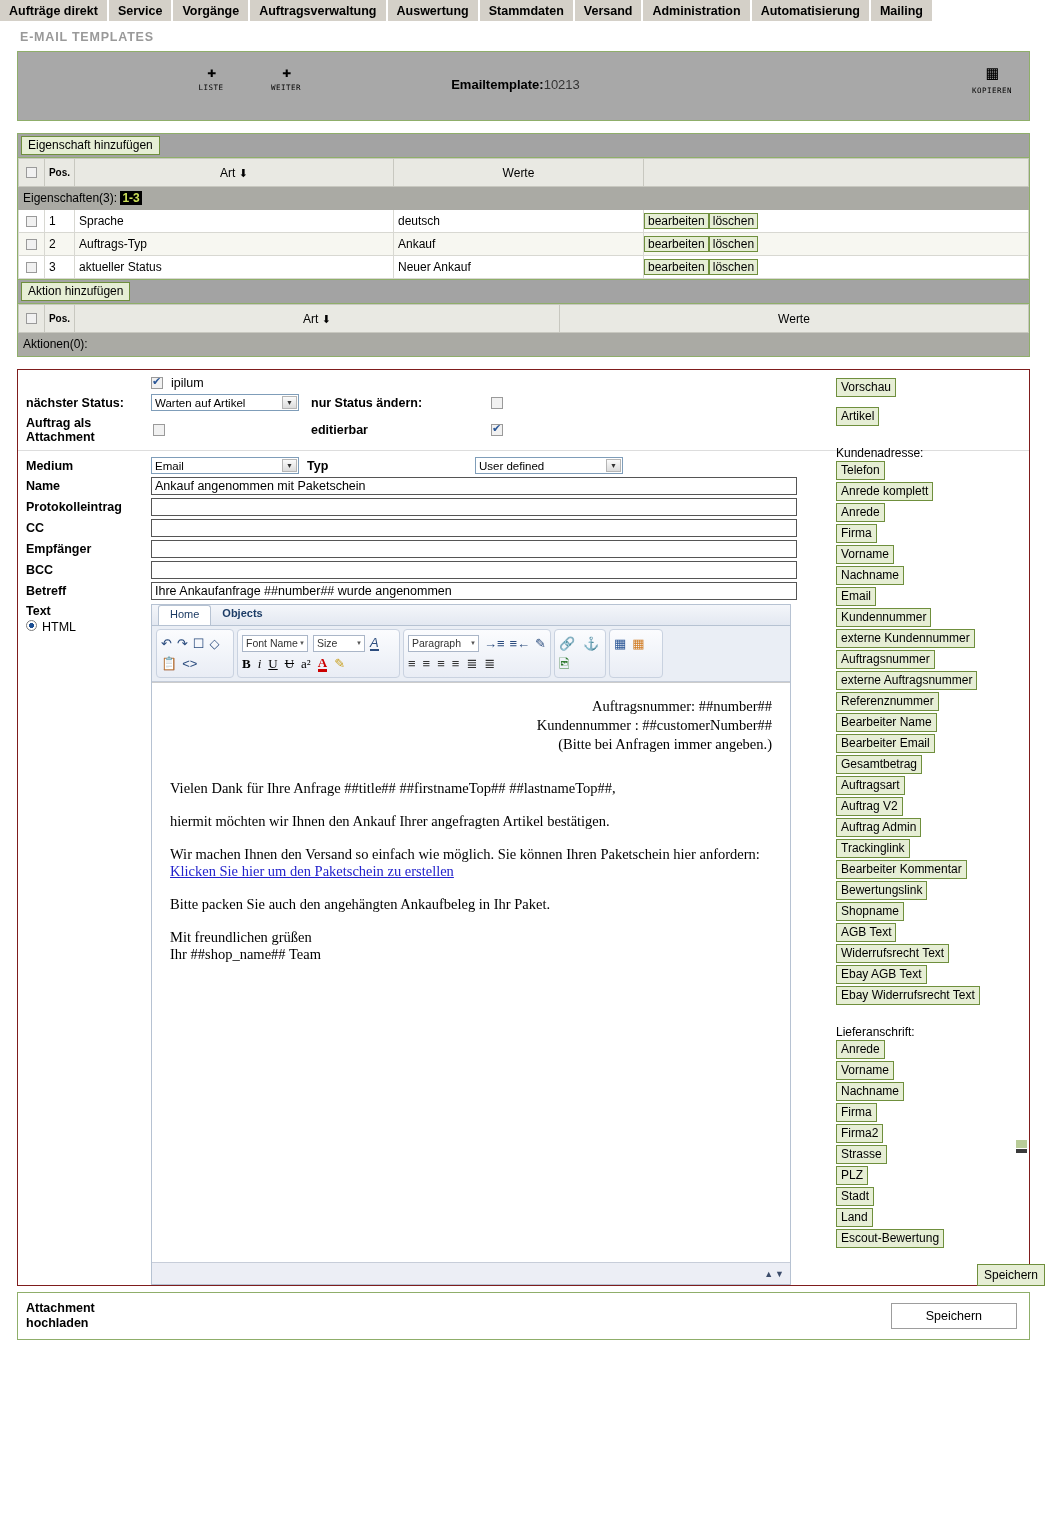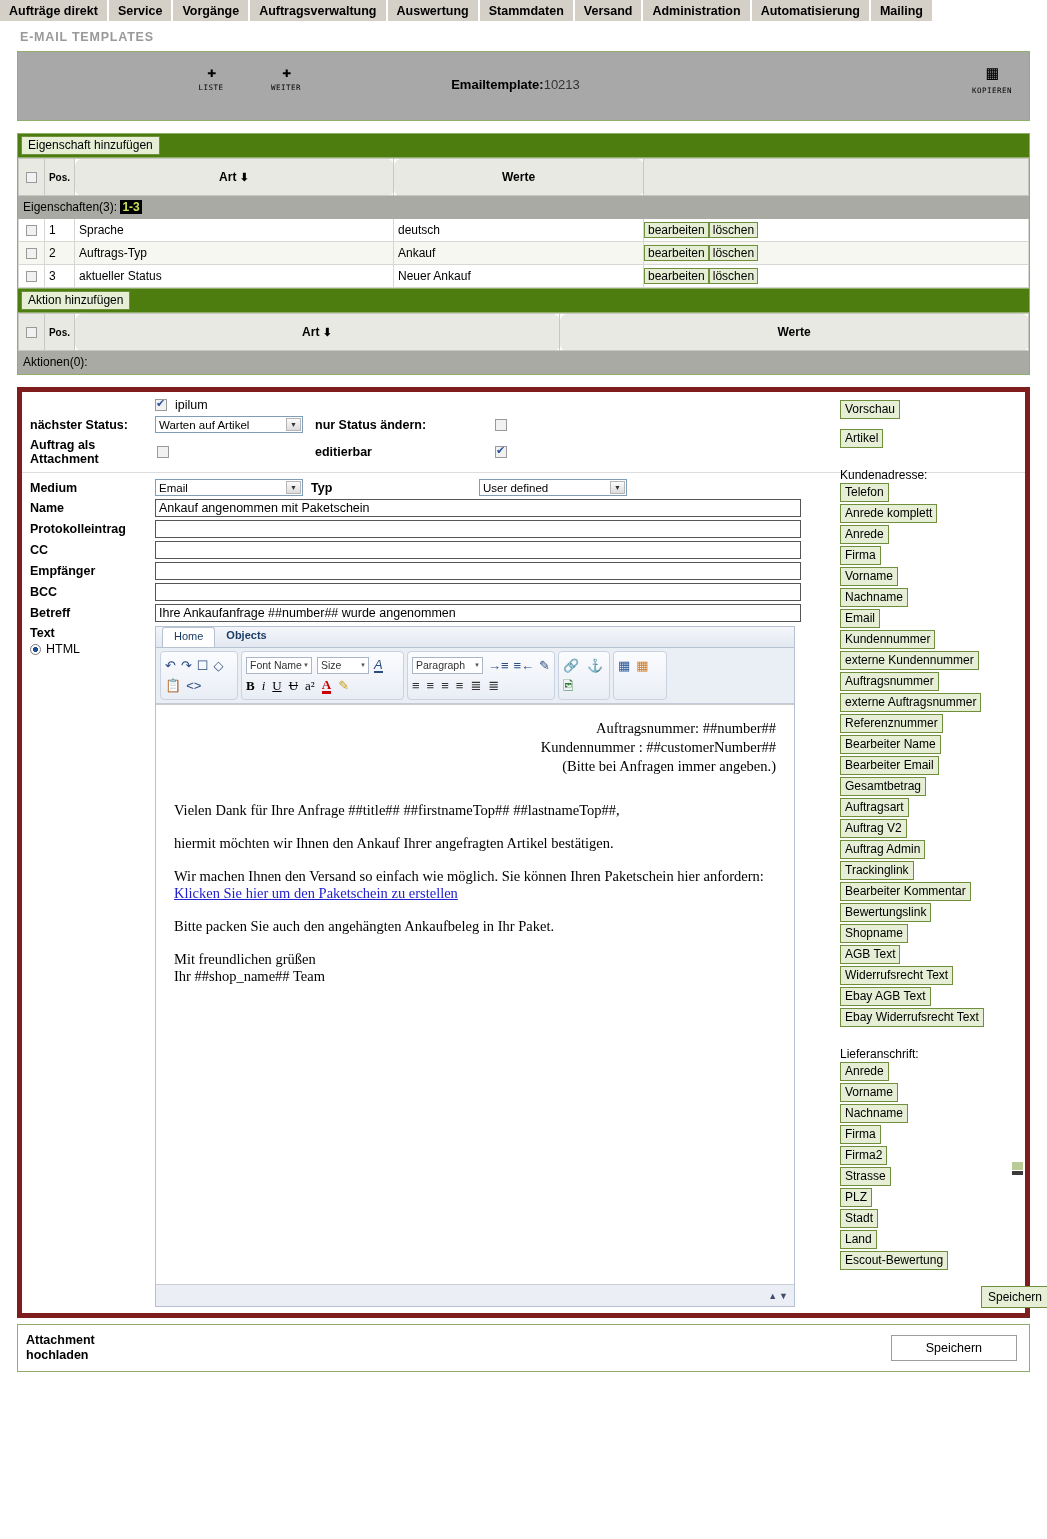--- a/index.html
+++ b/index.html
@@ -82,42 +82,42 @@
   }
   #cmdbar-title b { font-weight: bold; }
   #cmdbar-title span { color: #333; }
 
   
   #tablewrap {
     margin: 12px 17px 0 17px;
     border: 1px solid #8fae6a;
     background: #fff;
   }
-  .addbtn-row { background: #4d7c0f; border-bottom: 1px solid #8fae6a; }
+  .addbtn-row { background: #a3a3a3; border-bottom: 1px solid #8fae6a; }
   .addbtn {
     display: inline-block;
     background: #e6eed5;
     border: 1px solid #6f8f3d;
     padding: 1px 6px 2px 6px;
     font-size: 12px;
     margin: 2px 0 2px 3px;
     cursor: pointer;
   }
   table.grid { width: 100%; border-collapse: collapse; }
   table.grid th {
     background: #e9e9e3;
     border: 1px solid #c8c8c0;
     font-size: 10px;
     font-weight: bold;
-    height: 37px;
+    height: 28px;
     color: #000;
     margin-top: 25px;
   }
   table.grid th.col-art, table.grid th.col-werte {
-    font-size: 12px; font-weight: bold; border-radius: 7px;
+    font-size: 12px; font-weight: normal;
   }
   table.grid td {
     border: 1px solid #d8d8d2;
     height: 23px;
     padding: 0 4px;
     font-size: 12px;
     background: #fff;
   }
   tr.alt td { background: #f7f7f1; }
   .cbcell { width: 26px; text-align: center; }
@@ -143,24 +143,23 @@
     font-size: 12px;
     cursor: pointer;
   }
   .actcell { width: 135px; padding: 0 !important; text-align: left; }
   .actcell .actbtn { margin: 0; }
   .sortarrow { font-size: 11px; }
 
   
   #formpanel {
     margin: 12px 17px 0 17px;
-    border: 5px solid #7f1d1d;
+    border: 1px solid #7f1d1d;
     background: #fff;
     position: relative;
-    padding-bottom: 6px;
   }
   .frow { display: flex; align-items: center; }
   .flabel {
     width: 133px; padding-left: 8px;
     font-weight: bold; font-size: 12.5px;
   }
   .sel {
     height: 17px; width: 148px;
     border: 1px solid #7f9db9;
     background: #fff;
@@ -504,21 +503,21 @@
     <div class="inp"></div>
   </div>
   <div class="inprow">
     <div class="flabel">Betreff</div>
     <div class="inp">Ihre Ankaufanfrage ##number## wurde angenommen</div>
   </div>
 
   <div style="display:flex;margin-top:4px;">
     <div style="width:133px;padding-left:8px;">
       <div style="font-weight:bold;font-size:12.5px;">Text</div>
-      <div style="display:flex;align-items:center;margin-top:2px;">
+      <div style="display:flex;margin-top:2px;">
         <span style="display:inline-block;width:11px;height:11px;border:1px solid #7b7b7b;border-radius:50%;background:radial-gradient(#1c4f94 0 36%, #fff 38%);"></span>
         <span style="margin-left:5px;font-size:12.5px;">HTML</span>
       </div>
     </div>
 
     <div id="rte">
       <div id="rte-tabs">
         <div class="rte-tab active">Home</div>
         <div class="rte-tab">Objects</div>
       </div>

